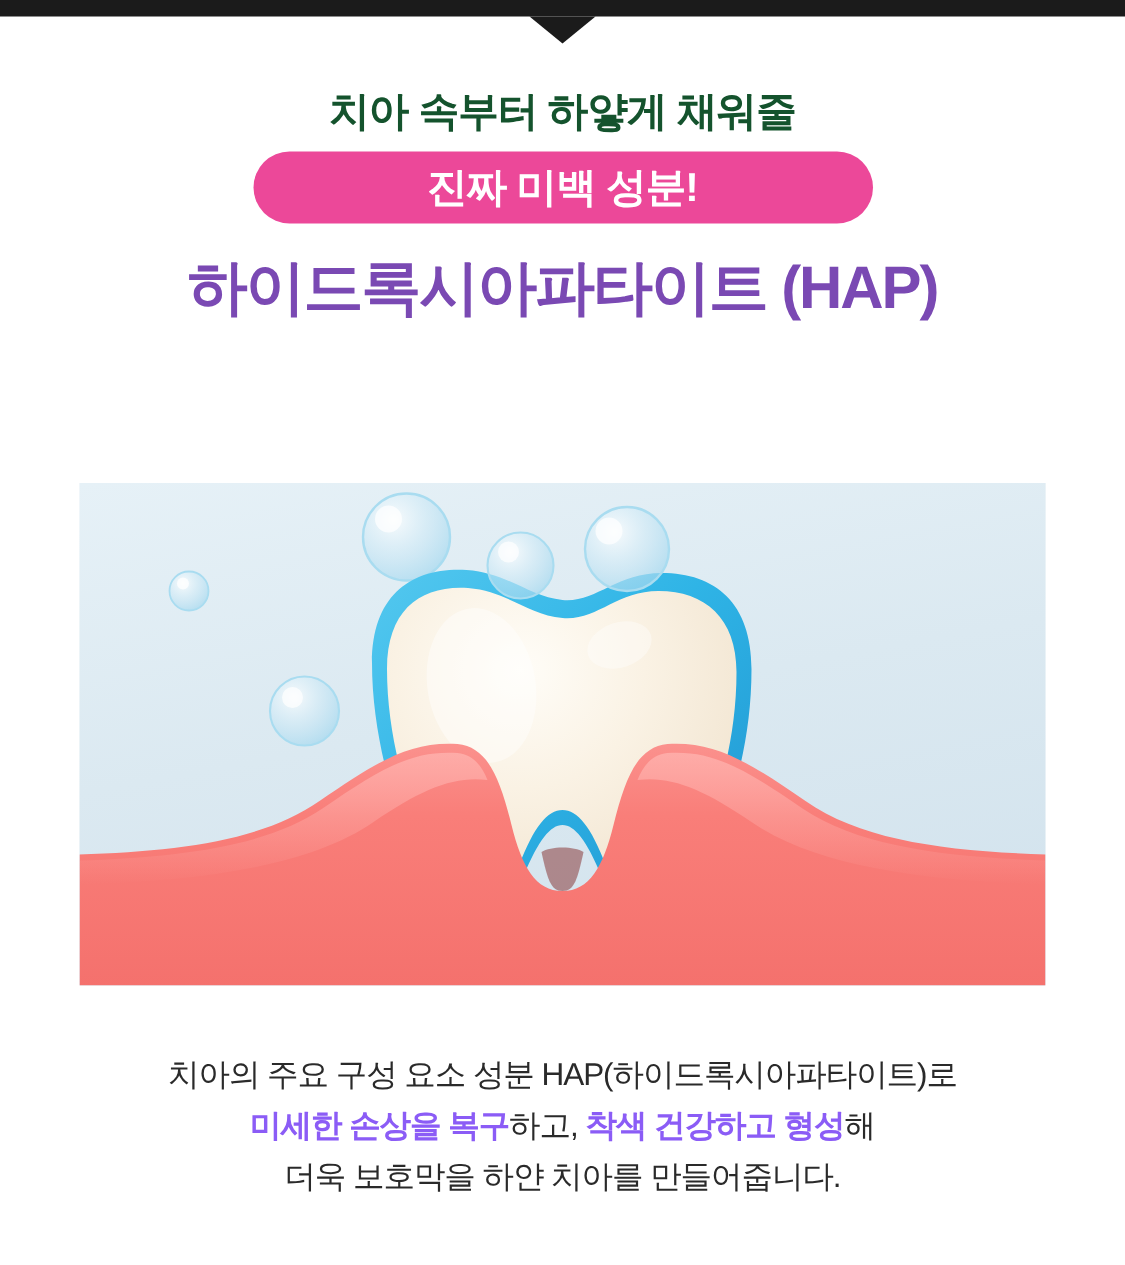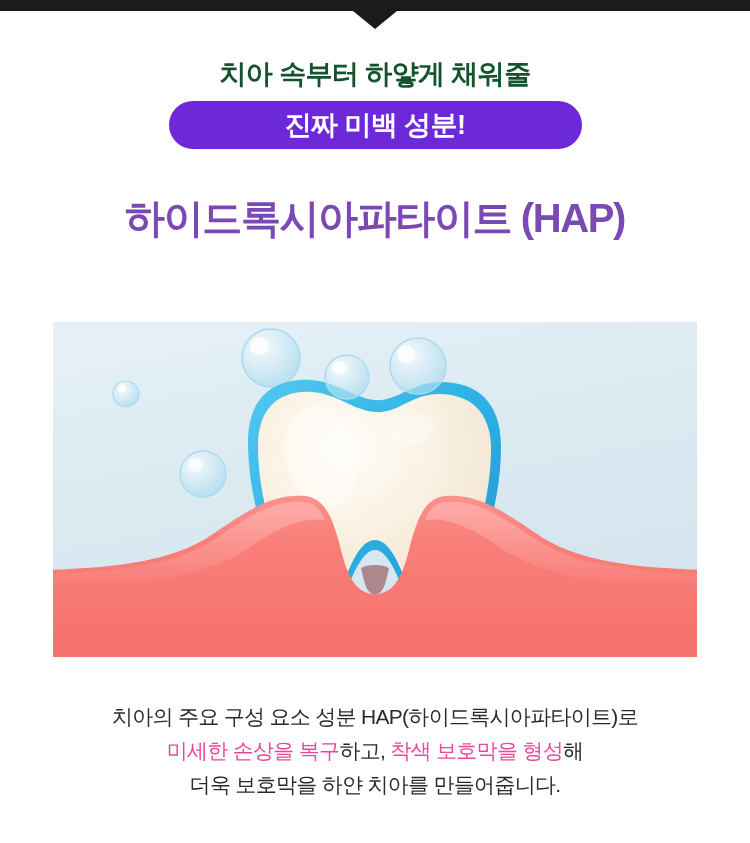--- a/index.html
+++ b/index.html
@@ -48,30 +48,30 @@
     line-height: 1.2;
   }
 
   .badge {
     display: inline-block;
     margin-top: 11px;
     width: 413px;
     height: 48px;
     line-height: 48px;
     border-radius: 24px;
-    background: #6d28d9;
+    background: #ec4899;
     color: #ffffff;
     font-size: 27px;
     font-weight: 700;
     letter-spacing: -0.6px;
     box-sizing: border-box;
   }
 
   .title {
-    margin-top: 46px;
+    margin-top: 20px;
     font-size: 40px;
     font-weight: 700;
     color: #7a49b3;
     letter-spacing: -1.4px;
     line-height: 1.15;
     white-space: nowrap;
   }
 
   
   .illustration {
@@ -95,21 +95,21 @@
     left: 0;
     top: 700px;
     width: 750px;
     text-align: center;
     font-size: 21px;
     line-height: 1.62;
     color: #2a2a2a;
     letter-spacing: -0.7px;
   }
   .caption .line { display: block; white-space: nowrap; }
-  .caption b { font-weight: 400; color: #ec4899; }
+  .caption b { font-weight: 700; color: #8b5cf6; }
 </style>
 </head>
 <body>
 
 <div class="topbar"></div>
 <div class="topbar-notch"></div>
 
 <div class="headline-wrap">
   <div class="eyebrow">치아 속부터 하얗게 채워줄</div>
   <div class="badge">진짜 미백 성분!</div>
@@ -243,15 +243,15 @@
 
         <circle cx="365" cy="44" r="28" fill="url(#bubGrad)" stroke="#a9dcf0" stroke-width="1.6"></circle>
         <circle cx="353" cy="32" r="9" fill="#ffffff" opacity="0.72"></circle>
       </g>
     </g>
   </svg>
 </div>
 
 <div class="caption">
   <span class="line">치아의 주요 구성 요소 성분 HAP(하이드록시아파타이트)로</span>
-  <span class="line"><b>미세한 손상을 복구</b><span>하고, </span><b>착색 보호막을 형성</b><span>해</span></span>
+  <span class="line"><b>미세한 손상을 복구</b><span>하고, </span><b>착색 건강하고 형성</b><span>해</span></span>
   <span class="line">더욱 보호막을 하얀 치아를 만들어줍니다.</span>
 </div>
 
 </body></html>

